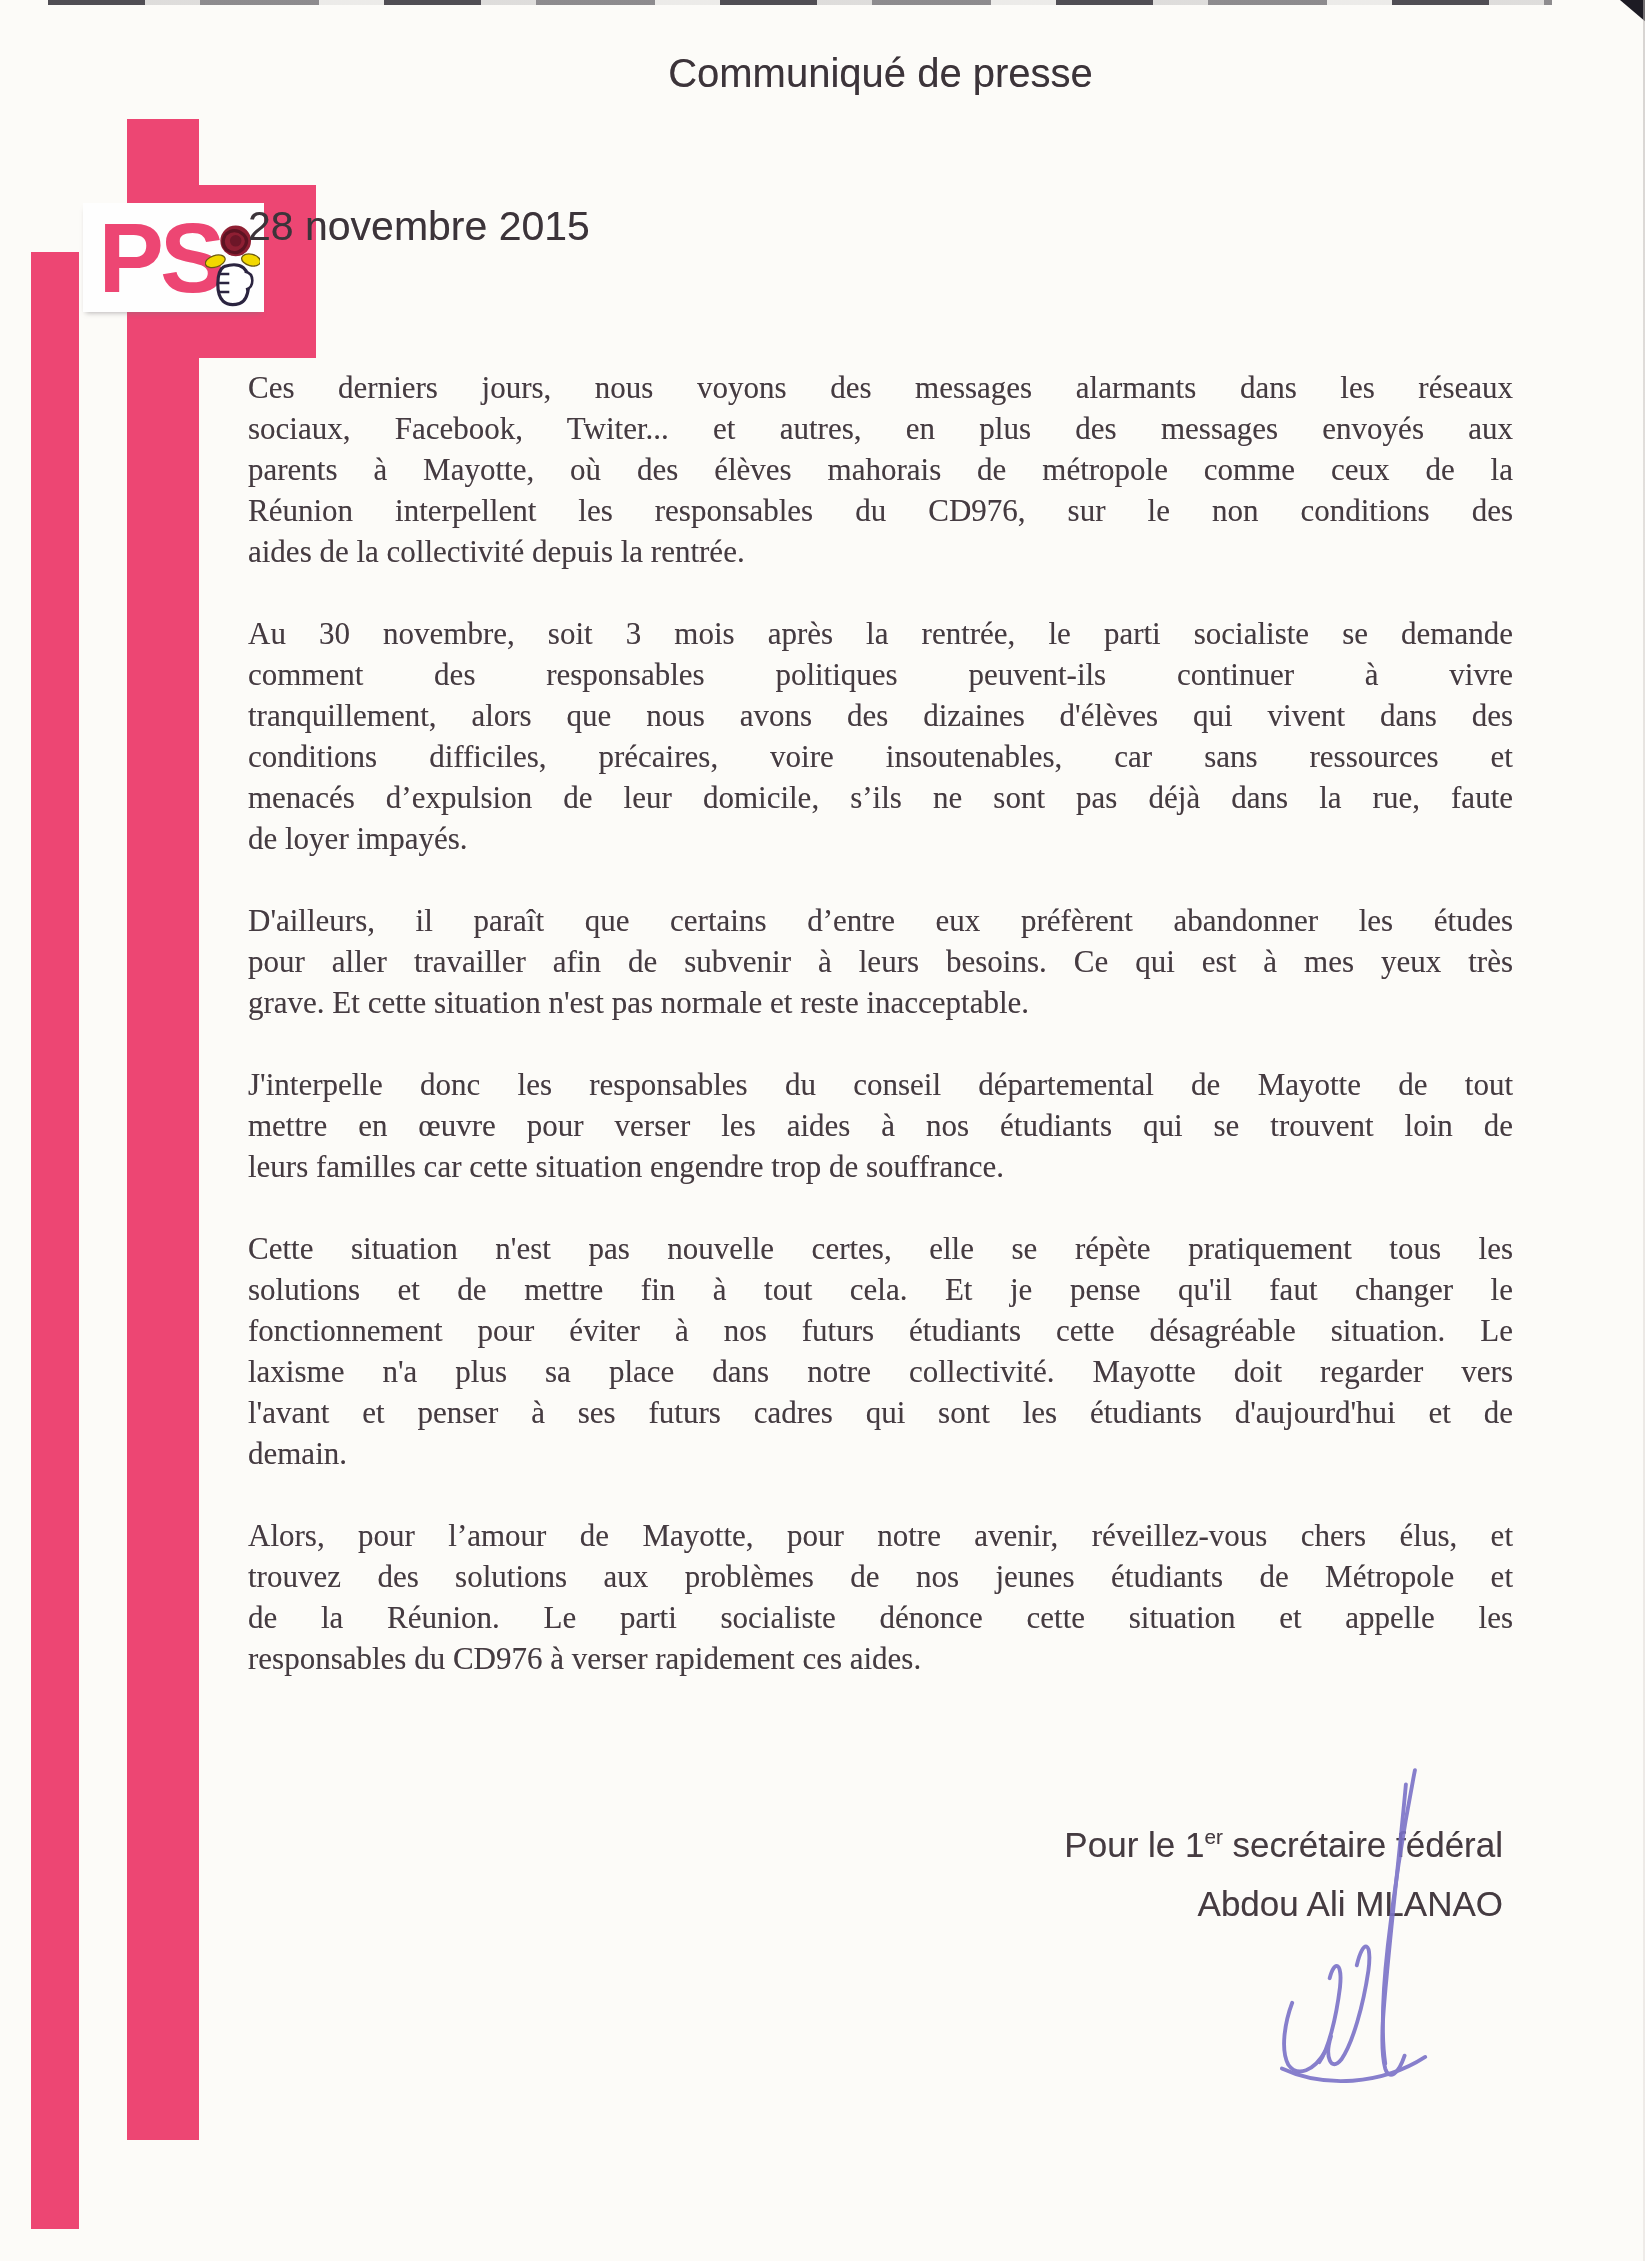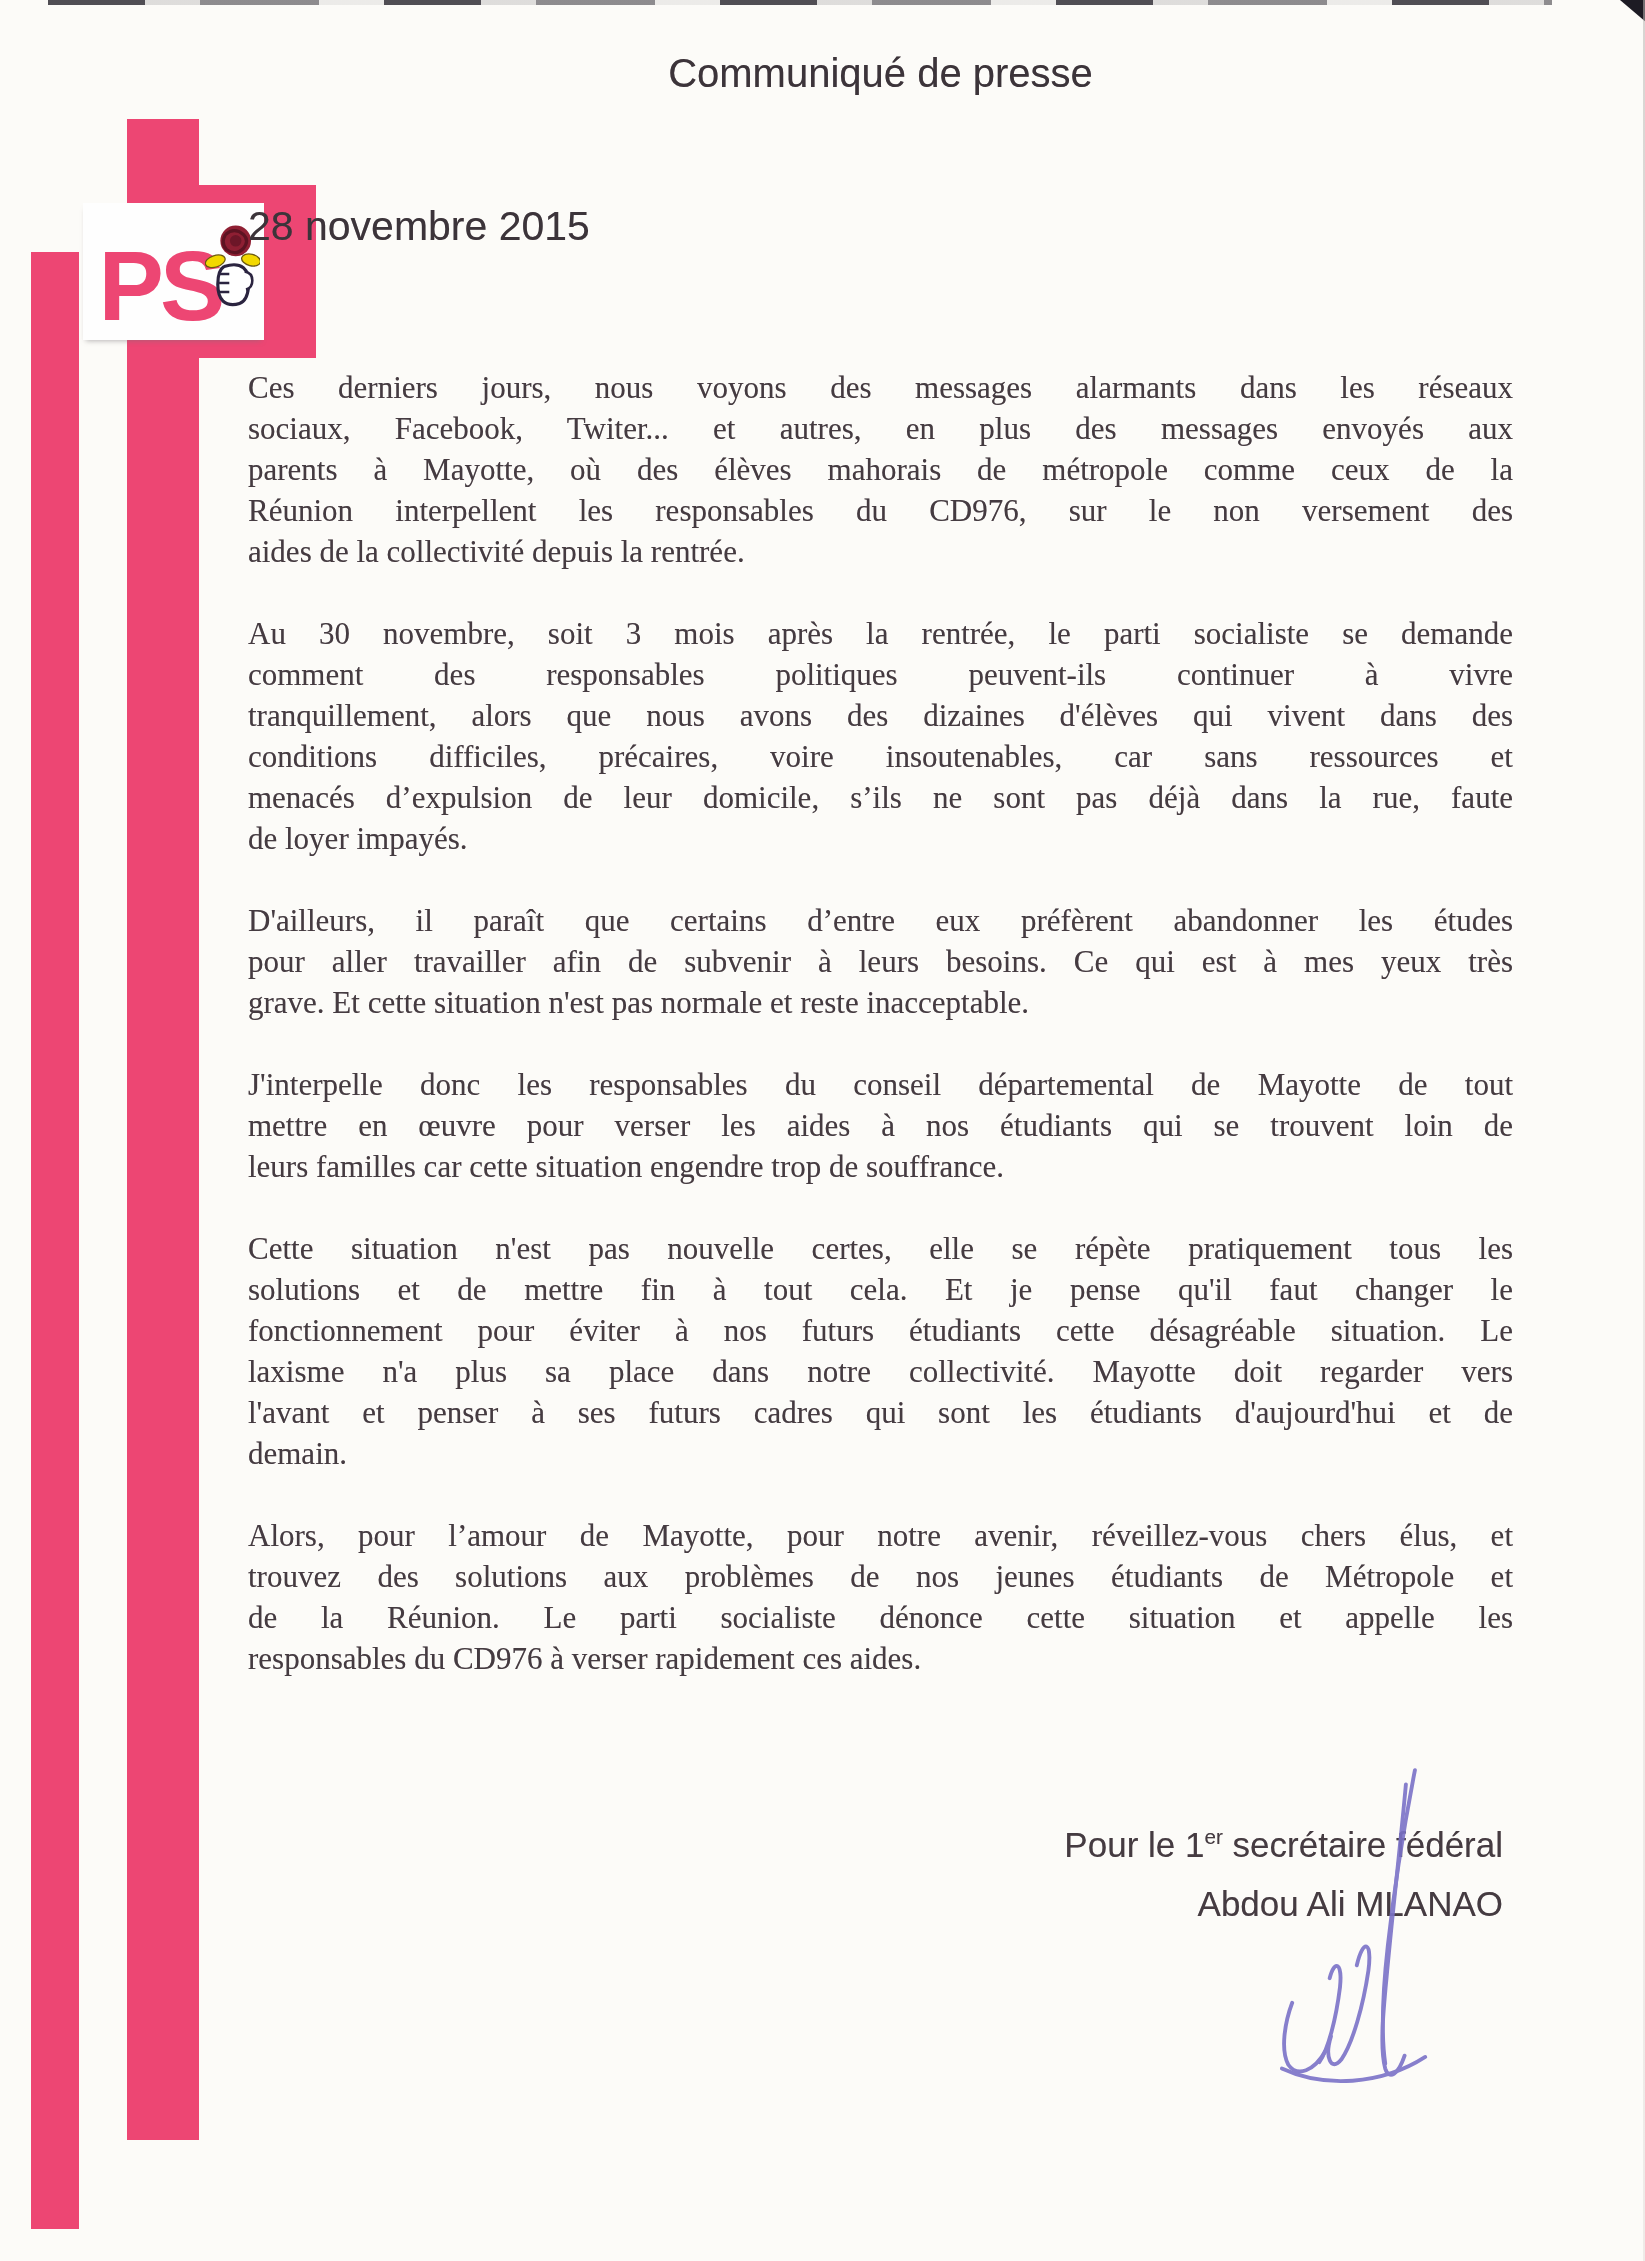--- a/index.html
+++ b/index.html
@@ -38,21 +38,21 @@
   }
   .bar-wide{
     position:absolute;left:127px;top:119px;width:72px;height:2021px;
     background:#ed4673;
   }
   .logo-band{
     position:absolute;left:127px;top:185px;width:189px;height:173px;
     background:#ed4673;
   }
   .logo-box{
-    position:absolute;left:83px;top:203px;width:181px;height:137px;
+    position:absolute;left:83px;top:203px;width:181px;height:109px;
     background:#fefefe;
     box-shadow:0 3.9px 5.2px -2.6px rgba(120,115,118,.55);
   }
   .logo-ps{
     position:absolute;left:15.5px;bottom:5.2px;
     font-size:98px;line-height:1;font-weight:bold;
     letter-spacing:-3.9px;color:#ed4673;
   }
   .logo-emblem{position:absolute;right:3.9px;top:18px;}
   
@@ -118,21 +118,21 @@
   <div class="titles">
     <div>Communiqué de presse</div>
   </div>
   <div class="date">28 novembre 2015</div>
 
   <div class="body-text">
       <div class="para">
         <div class="line">Ces derniers jours, nous voyons des messages alarmants dans les réseaux</div>
         <div class="line">sociaux, Facebook, Twiter... et autres, en plus des messages envoyés aux</div>
         <div class="line">parents à Mayotte, où des élèves mahorais de métropole comme ceux de la</div>
-        <div class="line">Réunion interpellent les responsables du CD976, sur le non versement des</div>
+        <div class="line">Réunion interpellent les responsables du CD976, sur le non conditions des</div>
         <div class="line last">aides de la collectivité depuis la rentrée.</div>
       </div>
       <div class="para">
         <div class="line">Au 30 novembre, soit 3 mois après la rentrée, le parti socialiste se demande</div>
         <div class="line">comment des responsables politiques peuvent-ils continuer à vivre</div>
         <div class="line">tranquillement, alors que nous avons des dizaines d'élèves qui vivent dans des</div>
         <div class="line">conditions difficiles, précaires, voire insoutenables, car sans ressources et</div>
         <div class="line">menacés d’expulsion de leur domicile, s’ils ne sont pas déjà dans la rue, faute</div>
         <div class="line last">de loyer impayés.</div>
       </div>

